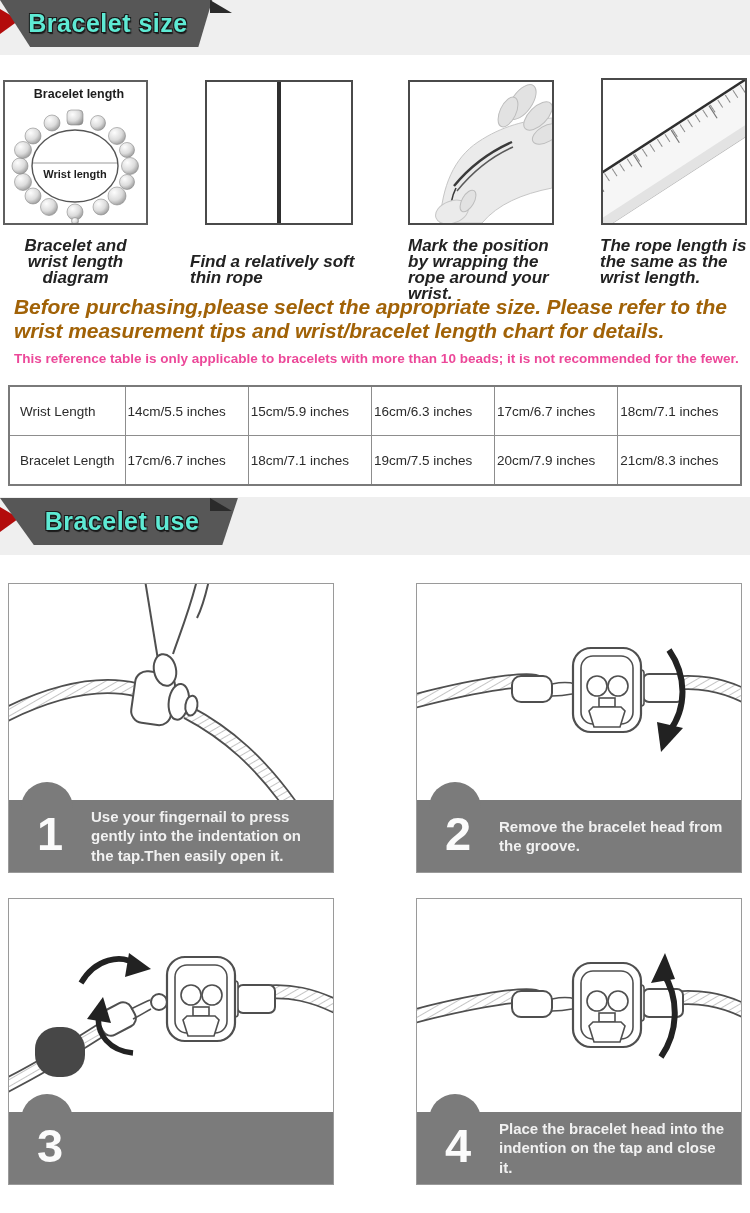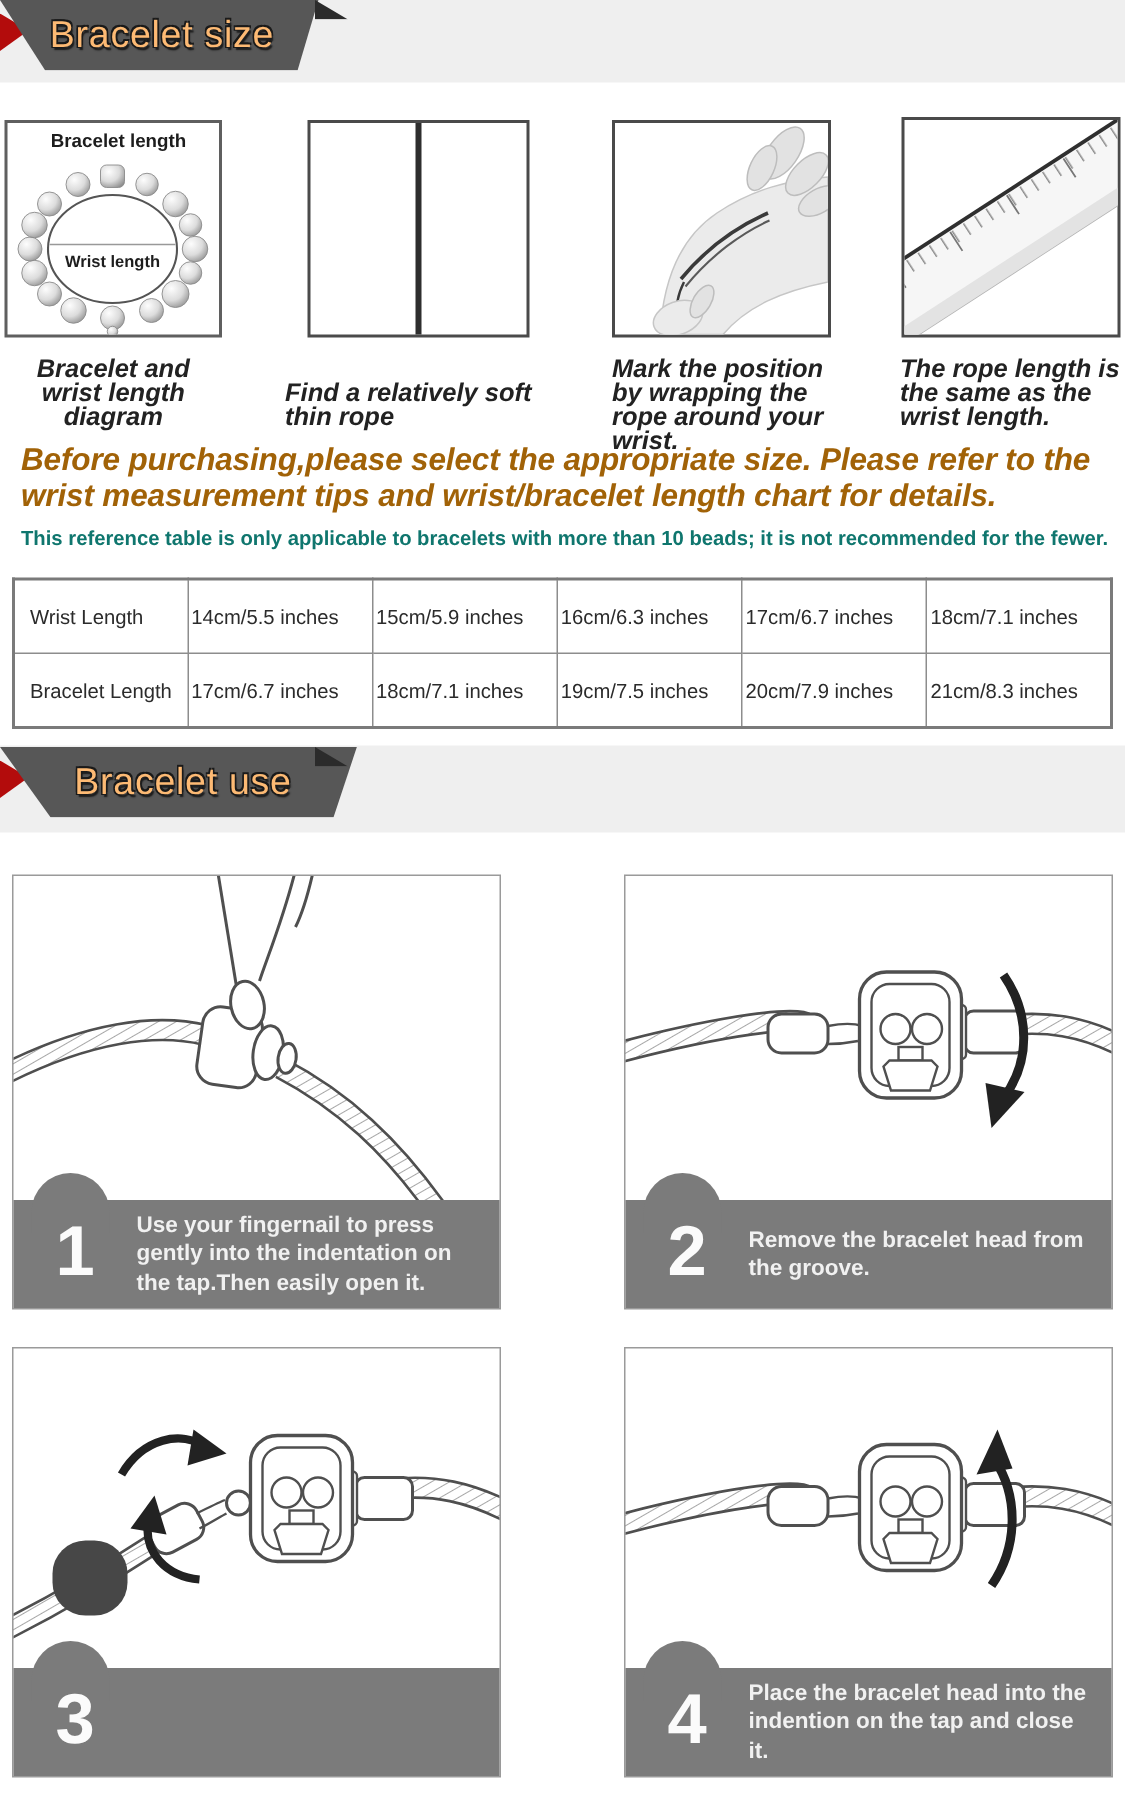--- a/index.html
+++ b/index.html
@@ -14,21 +14,21 @@
   .banner { position:absolute; left:0; width:232px; height:47px; }
   #banner1 { top:0; }
   #banner2 { top:498px;padding-left:28px; }
   .banner .red-accent { position:absolute; left:0; top:9px; width:19px; height:25px;
     background:#b30c0c; clip-path:polygon(0 0,100% 45%,0 100%); }
   .banner .trapezoid { position:absolute; left:0; top:0; right:0; bottom:0; background:#575757;
     clip-path:polygon(0 0,91.5% 0,85.5% 100%,13% 100%);
     display:flex; align-items:center; justify-content:center; }
   .banner .fold { position:absolute; left:210px; top:0; width:22px; height:13px;
     background:#2b2b2b; clip-path:polygon(0 0,100% 100%,0 100%); }
-  .banner .label { color:#fdba74; font-size:25px; font-weight:normal; letter-spacing:.5px;
+  .banner .label { color:#5eead4; font-size:25px; font-weight:bold; letter-spacing:.5px;
     transform:translateX(-8px);
     text-shadow:-1px -1px 0 #1a1a1a,1px -1px 0 #1a1a1a,-1px 1px 0 #1a1a1a,1px 2px 1px #1a1a1a; }
 
   .mbox { position:absolute; top:80px; height:145px; background:#fff;
     border:2px solid #4a4a4a; box-sizing:border-box; }
   #mbox1 { left:3px;  width:145px; border-color:#5f5f5f; }
   #mbox2 { left:205px; width:148px; }
   #mbox3 { left:408px; width:146px; }
   #mbox4 { left:601px; width:146px; top:78px; height:147px; }
   .mbox svg { position:absolute; left:0; top:0; width:100%; height:100%; }
@@ -36,21 +36,21 @@
 
   .mcap { position:absolute; font-size:17px; font-weight:bold; color:#222; line-height:16px;font-style:italic; }
   #mcap1 { left:3px;  top:238px; width:145px; text-align:center; }
   #mcap2 { left:190px; top:254px; width:178px; }
   #mcap3 { left:408px; top:238px; width:162px; }
   #mcap4 { left:600px; top:238px; width:152px; }
 
   .intro { position:absolute; left:14px; top:295px; width:732px; font-size:21px; font-weight:bold;
     color:#a16207; line-height:24px; letter-spacing:-0.1px;font-style:italic; }
   .note { position:absolute; left:14px; top:351px; width:732px; font-size:13.5px; font-weight:bold;
-    color:#0f766e; }
+    color:#ec4899; }
 
   table.size-table { position:absolute; left:8px; top:385px; width:734px;
     border-collapse:collapse; table-layout:fixed; border:2px solid #7a7a7a; }
   table.size-table td { border:1px solid #8d8d8d; height:48px; font-size:13.5px; color:#2b2b2b;
     padding:0 2px; font-weight:normal; }
   table.size-table td.row-head { text-align:left; padding-left:10px; }
   col.head-col { width:116px; }
 
   .sbox { position:absolute; width:326px; background:#fff; border:1px solid #9a9a9a; box-sizing:border-box; }
   #sbox1 { left:8px;   top:583px; height:290px; }

